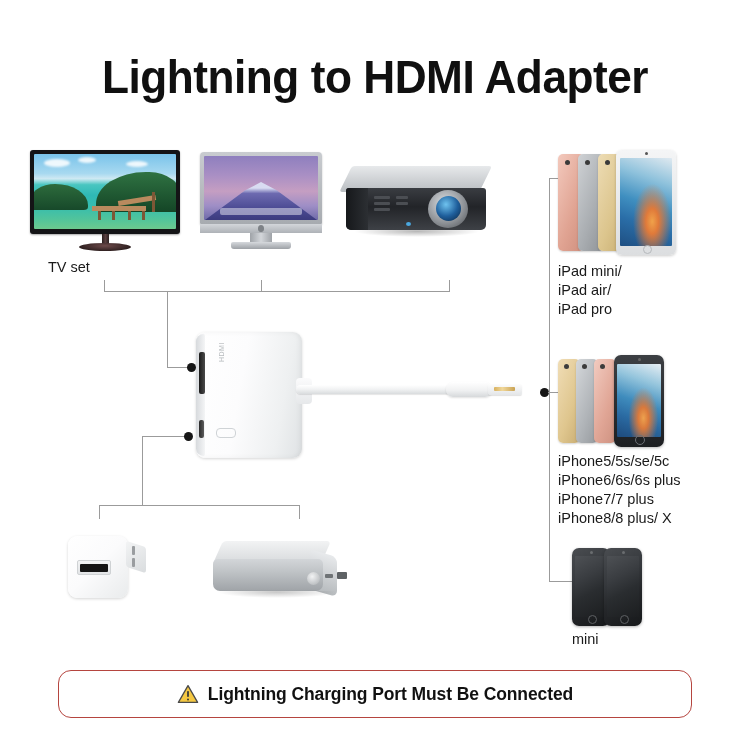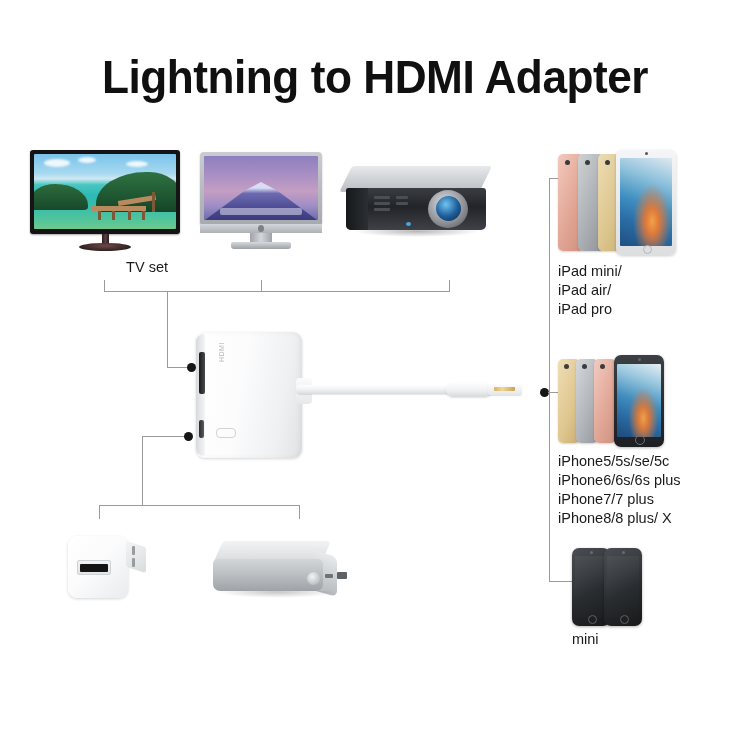--- a/index.html
+++ b/index.html
@@ -21,21 +21,21 @@
   }
 
   
   .ln{position:absolute;background:#9b9b9b;}
   .lnh{height:1px;}
   .lnv{width:1px;}
   .dot{position:absolute;width:9px;height:9px;border-radius:50%;background:#161616;}
 
   
   .lab{position:absolute;font-size:14.5px;color:#1a1a1a;line-height:1.32;white-space:pre-line;}
-  .lab.c{text-align:right;}
+  .lab.c{text-align:left;}
 
   
   #tv{left:30px;top:150px;width:150px;height:100px;}
   #tv .screen{
     position:absolute;left:0;top:0;width:150px;height:84px;
     background:#141416;border-radius:3px;padding:3px;box-sizing:border-box;
     box-shadow:0 1px 2px rgba(0,0,0,.35);
   }
   #tv .pic{
     position:absolute;left:4px;top:4px;right:4px;bottom:5px;border-radius:1px;overflow:hidden;
@@ -456,14 +456,22 @@
         <div class="home"></div>
     </div>
     <div class="pod" style="left:32px;">
       <div class="cam"></div>
         <div class="scr"></div>
         <div class="home"></div>
     </div>
   </div>
   <div class="lab" style="left:572px;top:630px;width:120px;">mini</div>
 
+  <div class="abs" id="warn">
+    <svg width="22" height="20" viewBox="0 0 22 20">
+      <path d="M11 1.6 L20.6 18.4 L1.4 18.4 Z" fill="#f5c842" stroke="#4a4a4a" stroke-width="1.3" stroke-linejoin="round"></path>
+      <rect x="10.1" y="7" width="1.8" height="6" rx="0.8" fill="#3a3a3a"></rect>
+      <circle cx="11" cy="15.4" r="1" fill="#3a3a3a"></circle>
+    </svg>
+    <span class="wtxt">Lightning Charging Port Must Be Connected</span>
+  </div>
 
 </div>
 
 </body></html>

